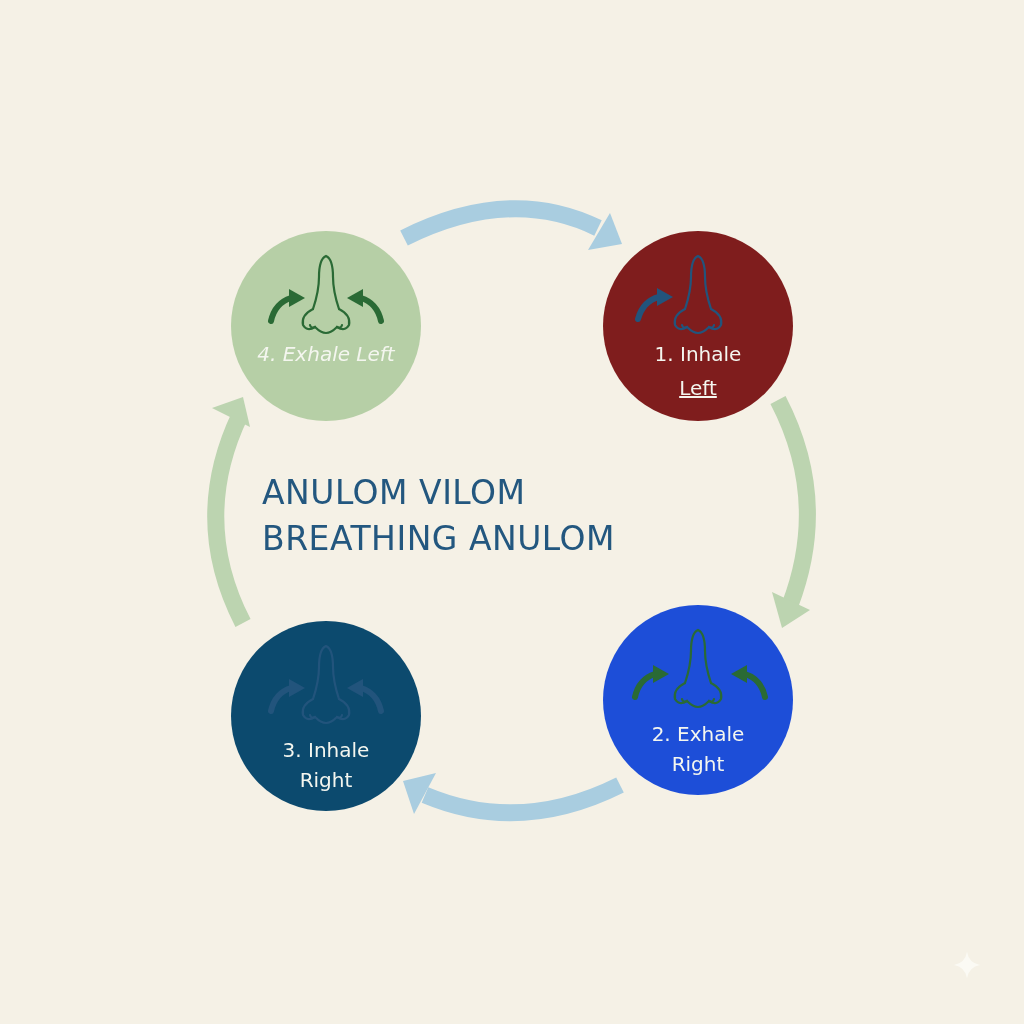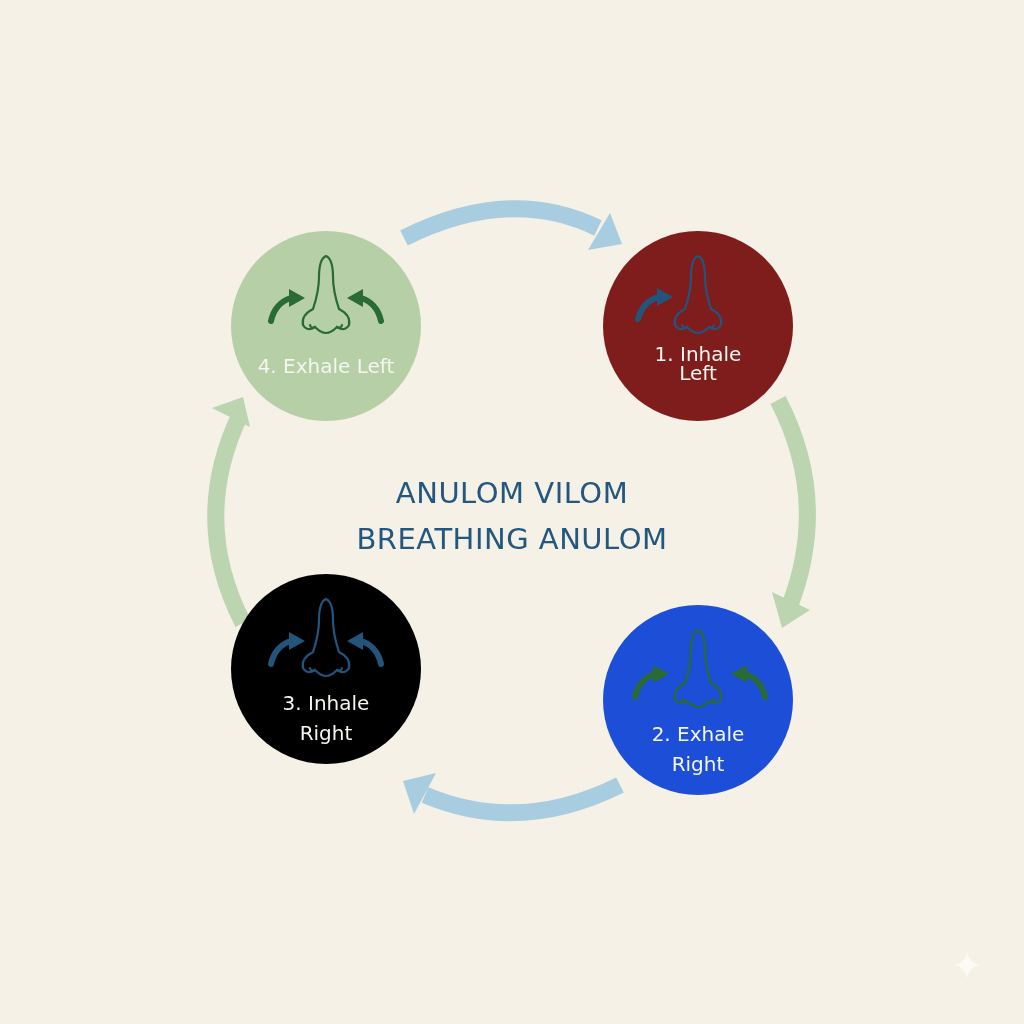--- a/index.html
+++ b/index.html
@@ -1,21 +1,21 @@
 <!DOCTYPE html>
 <html><head>
 <meta charset="utf-8">
 <style>
   html, body { margin:0; padding:0; }
   body { width:1024px; height:1024px; background:#f5f1e6; position:relative; overflow:hidden; font-family:"DejaVu Sans", sans-serif; }
   .canvas { position:absolute; left:0; top:0; width:1024px; height:1024px; }
   .node { position:absolute; width:190px; height:190px; border-radius:50%; }
   .node .label { position:absolute; left:0; right:0; text-align:center; color:#f4f6ef; font-family:"DejaVu Sans", sans-serif; font-size:20px; line-height:30px; }
   .node svg.nose { position:absolute; left:0; top:0; }
-  .title { position:absolute; left:262px; width:500px; text-align:center; color:#23577f; font-family:"DejaVu Sans", sans-serif; font-size:29px; line-height:50px; letter-spacing:0.5px; }
+  .title { position:absolute; left:262px; width:500px; text-align:left; color:#23577f; font-family:"DejaVu Sans", sans-serif; font-size:33px; line-height:50px; letter-spacing:0.5px; }
 </style>
 </head>
 <body>
 
 <div class="canvas">
 
   <svg width="1024" height="1024" style="position:absolute;left:0;top:0">
 
     <g>
       <path d="M404,238 Q510,185 598,228" fill="none" stroke="#a9cde0" stroke-width="17"></path>
@@ -46,41 +46,41 @@
         <path d="M79,94 Q80,98 84,96"></path>
         <path d="M111,94 Q110,98 106,96"></path>
       </g>
       <g fill="none" stroke="#2a6a35" stroke-width="6" stroke-linecap="round">
         <path d="M40,90 Q44,72 60,67"></path>
         <path d="M150,90 Q146,72 130,67"></path>
       </g>
       <polygon points="58,58 74,67 58,76" fill="#2a6a35"></polygon>
       <polygon points="132,58 116,67 132,76" fill="#2a6a35"></polygon>
     </svg>
-    <div class="label" style="top:120px;">4. Exhale Left</div>
+    <div class="label" style="top:108px;font-style:italic;">4. Exhale Left</div>
   </div>
 
   <div class="node" style="left:603px;top:231px;background:#7f1d1d;">
     <svg class="nose" width="190" height="190">
       <g fill="none" stroke="#22547c" stroke-width="2.2" stroke-linecap="round">
         <path d="M82,78 Q88,60 88,46 Q88,28 95,25 Q102,28 102,46 Q102,60 108,78"></path>
         <path d="M82,78 Q70,84 72,94 Q76,101 84,96 Q90,102 95,102 Q100,102 106,96 Q114,101 118,94 Q120,84 108,78"></path>
         <path d="M79,94 Q80,98 84,96"></path>
         <path d="M111,94 Q110,98 106,96"></path>
       </g>
       <g fill="none" stroke="#22547c" stroke-width="6" stroke-linecap="round">
         <path d="M35,88 Q40,70 56,66"></path>
       </g>
       <polygon points="54,57 70,66 54,75" fill="#22547c"></polygon>
     </svg>
     <div class="label" style="top:108px;">1. Inhale</div>
-    <div class="label" style="top:127px;">Left</div>
+    <div class="label" style="top:142px;text-decoration:underline;">Left</div>
   </div>
 
-  <div class="node" style="left:231px;top:574px;background:#000000;">
+  <div class="node" style="left:231px;top:621px;background:#0c4a6e;">
     <svg class="nose" width="190" height="190">
       <g fill="none" stroke="#22547c" stroke-width="2.2" stroke-linecap="round">
         <path d="M82,78 Q88,60 88,46 Q88,28 95,25 Q102,28 102,46 Q102,60 108,78"></path>
         <path d="M82,78 Q70,84 72,94 Q76,101 84,96 Q90,102 95,102 Q100,102 106,96 Q114,101 118,94 Q120,84 108,78"></path>
         <path d="M79,94 Q80,98 84,96"></path>
         <path d="M111,94 Q110,98 106,96"></path>
       </g>
       <g fill="none" stroke="#22547c" stroke-width="6" stroke-linecap="round">
         <path d="M40,90 Q44,72 60,67"></path>
         <path d="M150,90 Q146,72 130,67"></path>

